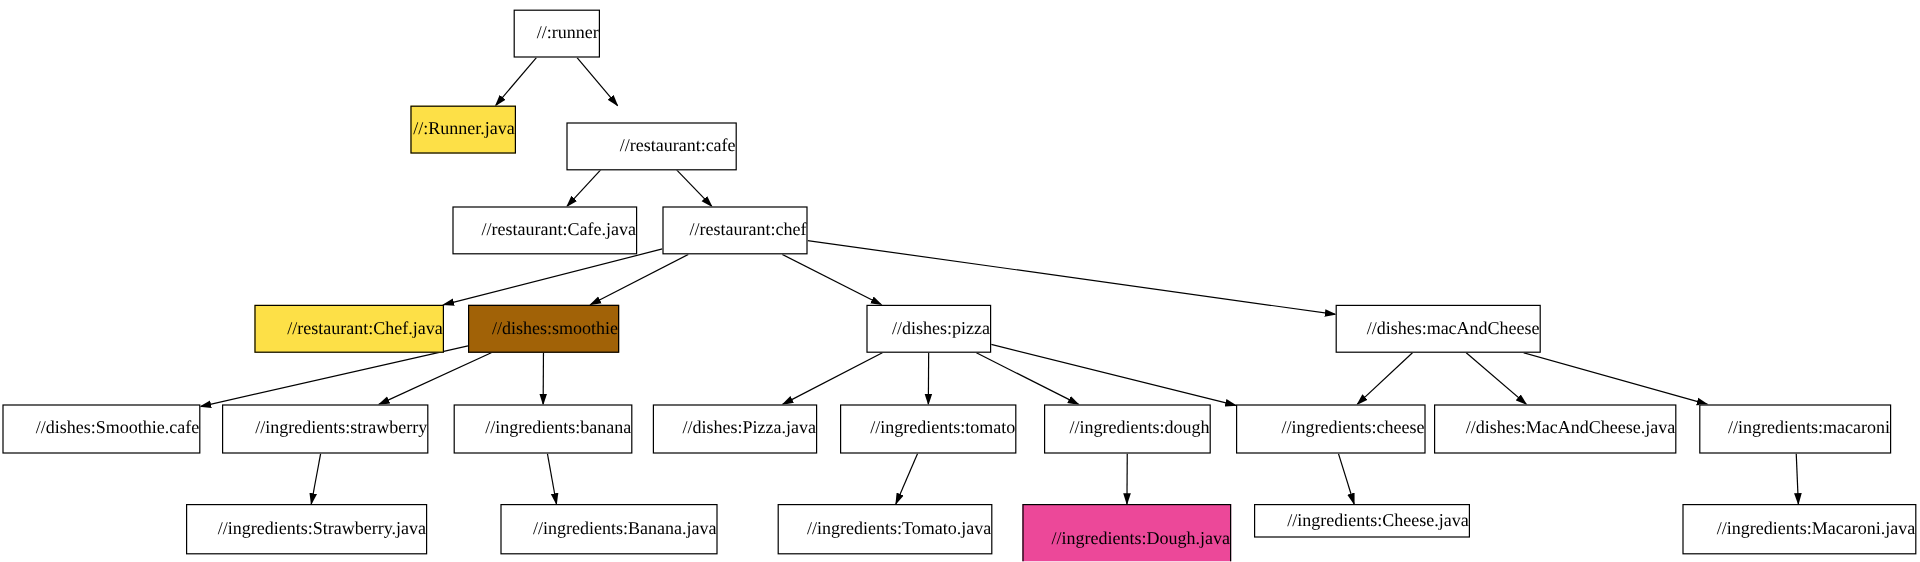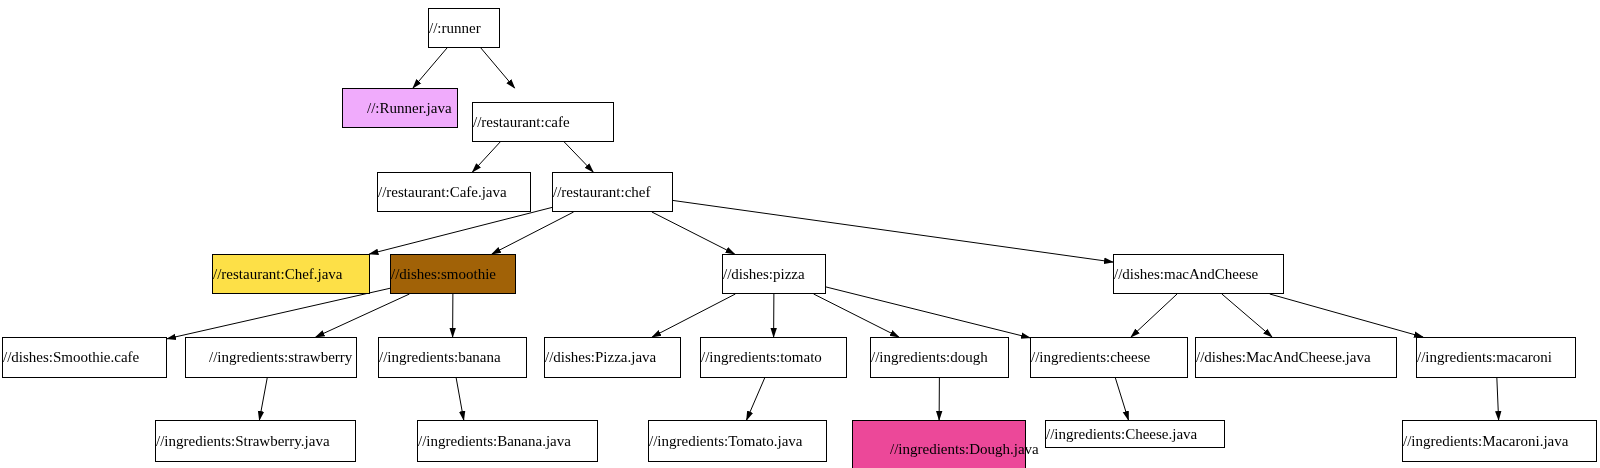--- a/index.html
+++ b/index.html
@@ -7,21 +7,21 @@
     position:relative;
     width:1600px;height:468px;
     background:#ffffff;
     font-family:"Liberation Serif", serif;
     overflow:hidden;
   }
   .graph svg{position:absolute;left:0;top:0;width:1600px;height:468px;}
   .node{
     position:absolute;
     box-sizing:border-box;
-    display:flex;align-items:center;justify-content:flex-start;
+    display:flex;align-items:center;justify-content:flex-end;
     border:1px solid #000000;
     background:#ffffff;
     color:#000000;
     font-size:15px;
     white-space:nowrap;
     z-index:2;
   }
 </style>
 </head>
 <body>
@@ -54,21 +54,21 @@
       <line x1="939.377245508982" y1="378" x2="939.125748502994" y2="420" stroke="#000000" stroke-width="1" marker-end="url(#arrow)"></line>
       <line x1="1115.3832335329341" y1="378" x2="1128.4610778443114" y2="420" stroke="#000000" stroke-width="1" marker-end="url(#arrow)"></line>
       <line x1="1177.062874251497" y1="294" x2="1130.9730538922156" y2="337" stroke="#000000" stroke-width="1" marker-end="url(#arrow)"></line>
       <line x1="1221.8532934131736" y1="294" x2="1272.062874251497" y2="337" stroke="#000000" stroke-width="1" marker-end="url(#arrow)"></line>
       <line x1="1269.7574850299402" y1="294" x2="1422.9610778443114" y2="337" stroke="#000000" stroke-width="1" marker-end="url(#arrow)"></line>
       <line x1="1496.8592814371257" y1="378" x2="1498.6197604790418" y2="420" stroke="#000000" stroke-width="1" marker-end="url(#arrow)"></line>
     </svg>
 <div class="node" style="left: 428px; top: 8px; width: 72px; height: 40px; background: rgb(255, 255, 255); border-color: rgb(0, 0, 0);">
       <span>//:runner</span>
     </div>
-    <div class="node" style="left: 342px; top: 88px; width: 116px; height: 40px; background: #f0abfc; border-color: rgb(0, 0, 0); padding-left: 24px;">
+    <div class="node" style="left: 342px; top: 88px; width: 88px; height: 40px; background: #fde047; border-color: rgb(0, 0, 0); padding-left: 24px;">
       <span>//:Runner.java</span>
     </div>
     <div class="node" style="left: 472px; top: 102px; width: 142px; height: 40px; background: rgb(255, 255, 255); border-color: rgb(0, 0, 0);">
       <span>//restaurant:cafe</span>
     </div>
     <div class="node" style="left: 377px; top: 172px; width: 154px; height: 40px; background: rgb(255, 255, 255); border-color: rgb(0, 0, 0);">
       <span>//restaurant:Cafe.java</span>
     </div>
     <div class="node" style="left: 552px; top: 172px; width: 121px; height: 40px; background: rgb(255, 255, 255); border-color: rgb(0, 0, 0);">
       <span>//restaurant:chef</span>

